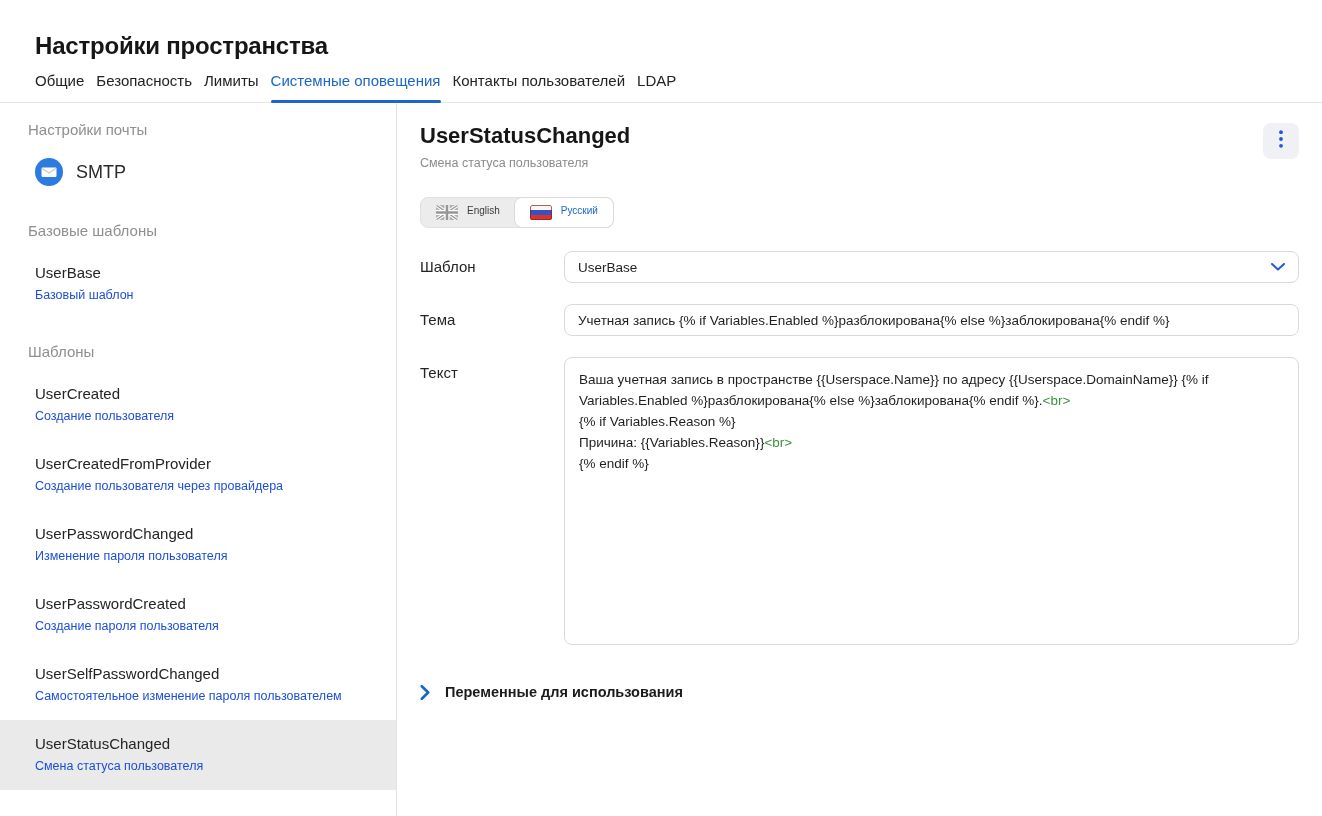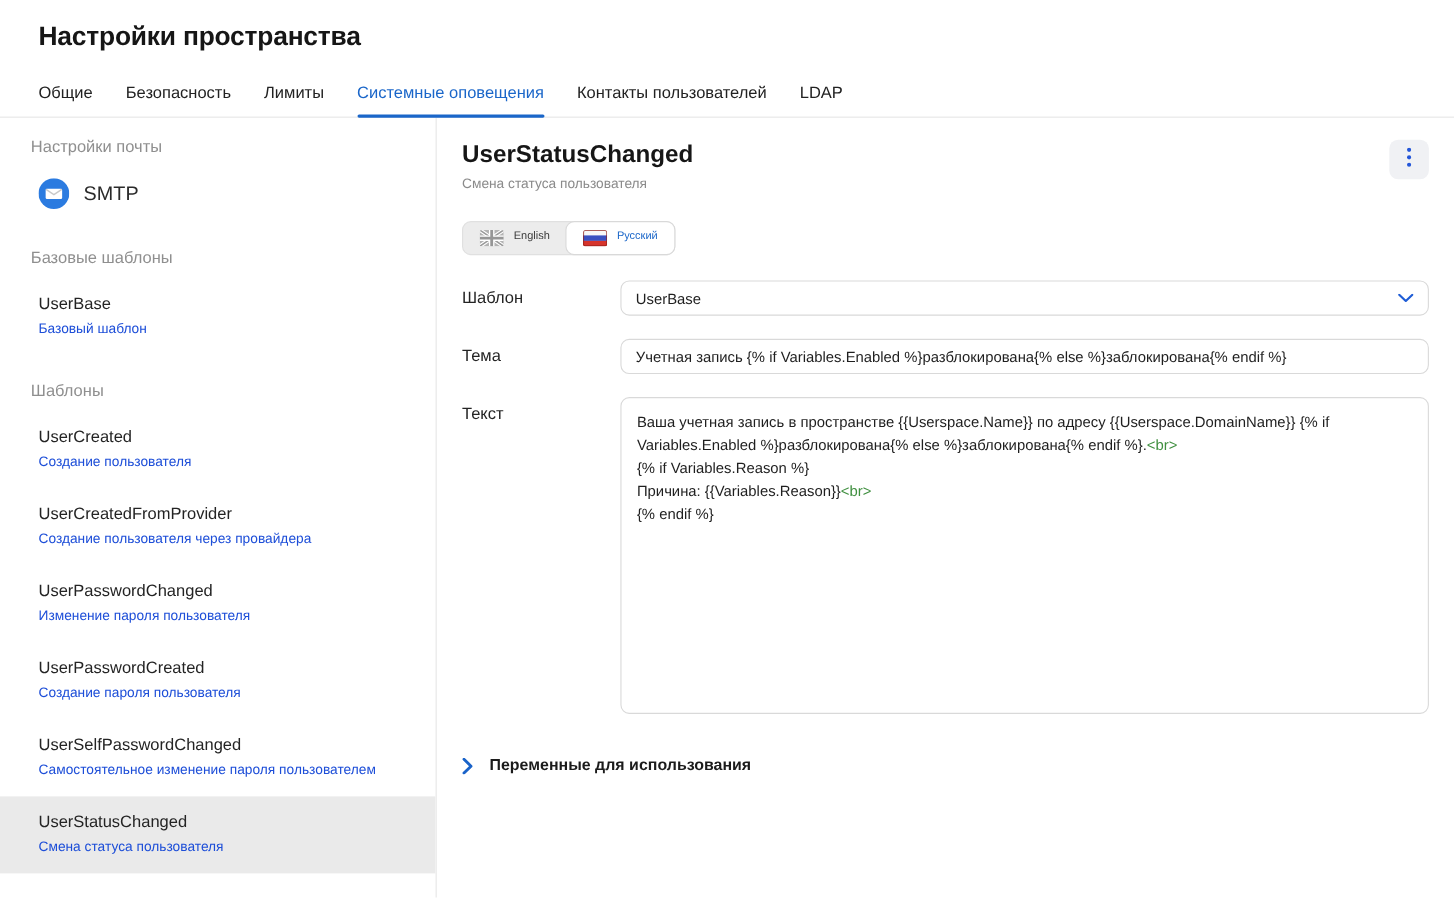--- a/index.html
+++ b/index.html
@@ -1,22 +1,22 @@
 <!DOCTYPE html>
 <html><head>
 <meta charset="utf-8">
 <style>
   html,body{margin:0;padding:0;background:#fff;}
   body{width:1322px;height:816px;overflow:hidden;font-family:"Liberation Sans",sans-serif;color:#1f1f1f;position:relative;}
 
   
-  .page-header{padding:20px 0 0 35px;}
+  .page-header{padding:20px 0 0 35px;margin-top:12px;}
   .page-title{font-size:24px;font-weight:700;line-height:28px;letter-spacing:-0.2px;color:#161616;}
 
-  .tabs{display:flex;gap:30px;padding:0 35px;margin-top:28px;border-bottom:1px solid #e5e5e5;}
+  .tabs{display:flex;gap:12px;padding:0 35px;margin-top:12px;border-bottom:1px solid #e5e5e5;}
   .tab{font-size:15px;line-height:17px;padding-bottom:13px;cursor:pointer;color:#222;position:relative;white-space:nowrap;}
   .tab.active{color:#1a66c9;}
   .tab.active::after{content:"";position:absolute;left:0;right:0;bottom:-1px;height:3px;background:#1a66c9;border-radius:2px;}
 
   
   .body-row{display:flex;height:714px;}
   .sidebar{width:397px;min-width:397px;border-right:1px solid #e5e5e5;box-sizing:border-box;overflow:hidden;}
   .main{flex:1;padding:0 23px;box-sizing:border-box;}
 
   

